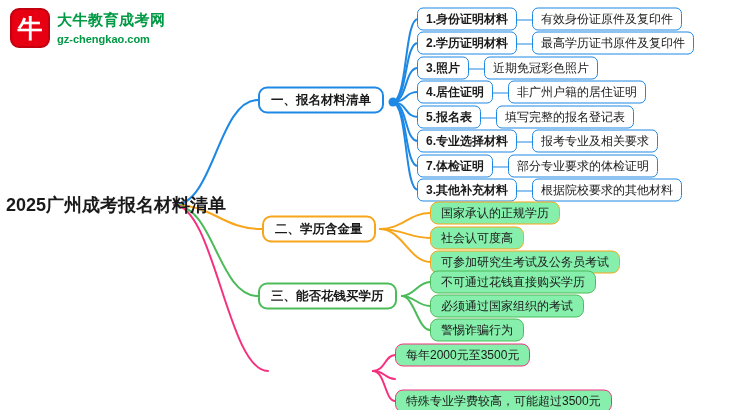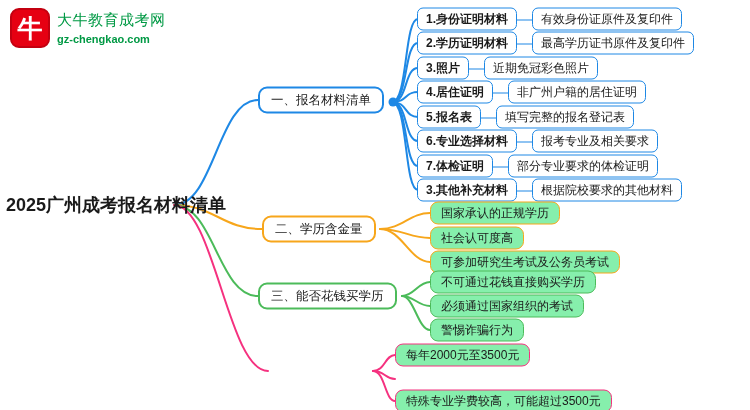--- a/index.html
+++ b/index.html
@@ -19,28 +19,28 @@
   svg.links path{fill:none;stroke-linecap:round}
   .sblue{stroke:var(--blue);stroke-width:2}
   .sorange{stroke:var(--orange);stroke-width:2}
   .sgreen{stroke:var(--green);stroke-width:2}
   .spink{stroke:var(--pink);stroke-width:2}
 
   .logo{position:absolute;left:10px;top:8px;display:flex;gap:7px;align-items:center;z-index:3}
   .logo-icon{width:40px;height:40px;background:var(--red);color:#fff;border-radius:9px;
     display:flex;align-items:center;justify-content:center;font-size:25px;font-weight:bold;
     border:2px solid #c30010}
-  .logo-title{color:var(--lgreen);font-weight:normal;font-size:15px;letter-spacing:.5px;white-space:nowrap}
+  .logo-title{color:var(--lgreen);font-weight:bold;font-size:15px;letter-spacing:.5px;white-space:nowrap}
   .logo-domain{color:var(--lgreen);font-size:11px;margin-top:3px;font-weight:bold}
 
   .root{position:absolute;left:6px;top:205px;transform:translateY(-50%);
     font-size:18px;font-weight:bold;color:var(--ink);white-space:nowrap;z-index:2}
 
   .bnode{position:absolute;transform:translateY(-50%);background:#fff;border:2px solid;
-    border-radius:9px;padding:3px 11px;font-size:12.5px;font-weight:normal;color:var(--ink);
+    border-radius:9px;padding:3px 11px;font-size:12.5px;font-weight:bold;color:var(--ink);
     white-space:nowrap;z-index:2}
   .bnode.blue{border-color:var(--blue)}
   .bnode.orange{border-color:var(--orange)}
   .bnode.green{border-color:var(--green)}
   .bnode.pink{border-color:var(--pink)}
 
   .row{position:absolute;left:417px;transform:translateY(-50%);display:flex;
     gap:15px;z-index:1}
   .row::before{content:"";position:absolute;left:6px;right:6px;top:50%;height:0;
     border-top:1.8px solid var(--blue)}

